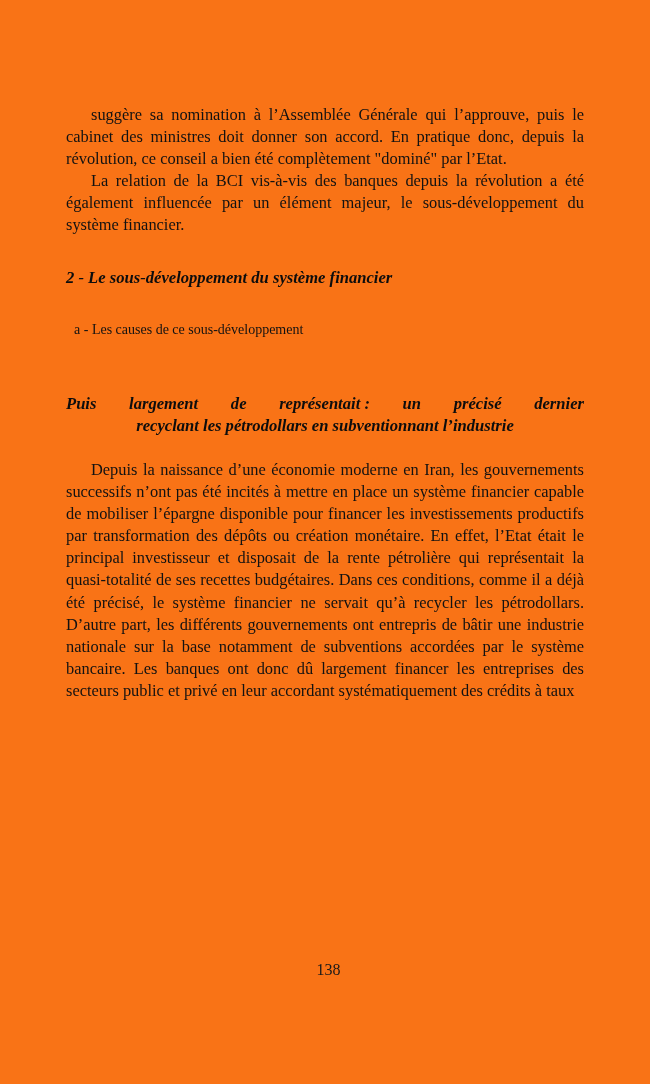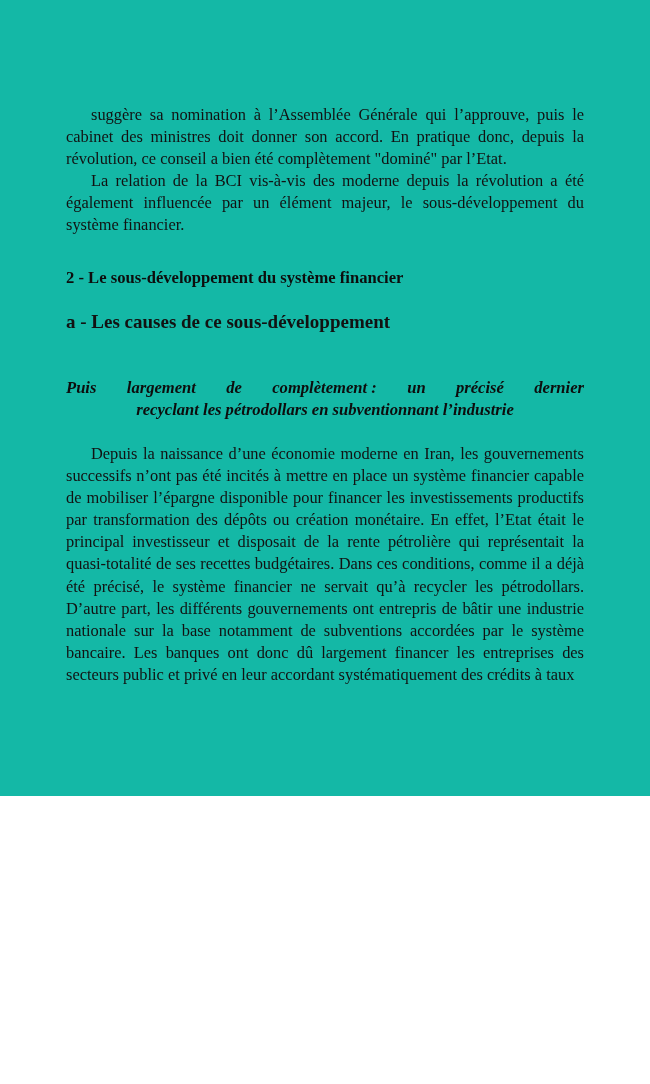--- a/index.html
+++ b/index.html
@@ -7,22 +7,22 @@
     padding: 0;
     background: #ffffff;
   }
   body {
     font-family: "Liberation Serif", "DejaVu Serif", serif;
     color: #111111;
   }
   .page {
     position: relative;
     width: 650px;
-    height: 796px;
-    background: #14b8a6;
+    height: 1084px;
+    background: #f97316;
     overflow: hidden;
     box-sizing: border-box;
   }
   .text-column {
     position: absolute;
     left: 66px;
     top: 104px;
     width: 518px;
   }
   .para {
@@ -36,28 +36,29 @@
   }
   .para.indent {
     text-indent: 25px;
   }
   
   .heading-section {
     margin: 0;
     font-size: 16.6px;
     line-height: 22.1px;
     font-weight: bold;
+    font-style: italic;
     text-align: left;
     color: #0d0d0d;
   }
   .heading-sub {
-    margin: 0;
-    font-size: 19px;
+    margin: 8px;
+    font-size: 14px;
     line-height: 22.1px;
-    font-weight: bold;
+    font-weight: normal;
     font-style: normal;
     text-align: left;
     color: #121212;
   }
   .heading-italic-block {
     margin: 0;
     font-size: 16.6px;
     line-height: 22.1px;
     font-weight: bold;
     font-style: italic;
@@ -91,41 +92,41 @@
 </style>
 </head>
 <body>
 
 <div class="page">
 
   <div class="text-column">
 
     <p class="para indent">suggère sa nomination à l’Assemblée Générale qui l’approuve, puis le cabinet des ministres doit donner son accord. En pratique donc, depuis la révolution, ce conseil a bien été complètement "dominé" par l’Etat.</p>
 
-    <p class="para indent">La relation de la BCI vis-à-vis des moderne depuis la révolution a été également influencée par un élément majeur, le sous-développement du système financier.</p>
+    <p class="para indent">La relation de la BCI vis-à-vis des banques depuis la révolution a été également influencée par un élément majeur, le sous-développement du système financier.</p>
 
     <div class="spacer-lg"></div>
 
     <p class="heading-section">2 - Le sous-développement du système financier</p>
 
     <div class="spacer-md"></div>
 
     <p class="heading-sub">a - Les causes de ce sous-développement</p>
 
     <div class="spacer-md"></div>
 
 
     <div class="spacer-md"></div>
 
     <div class="heading-italic-block">
       <div class="jline">
         <span>Puis</span>
         <span>largement</span>
         <span>de</span>
-        <span>complètement :</span>
+        <span>représentait :</span>
         <span>un</span>
         <span>précisé</span>
         <span>dernier</span>
       </div>
       <div class="jline last">recyclant les pétrodollars en subventionnant l’industrie</div>
     </div>
 
     <div class="spacer-md"></div>
 
     <p class="para indent">Depuis la naissance d’une économie moderne en Iran, les gouvernements successifs n’ont pas été incités à mettre en place un système financier capable de mobiliser l’épargne disponible pour financer les investissements productifs par transformation des dépôts ou création monétaire. En effet, l’Etat était le principal investisseur et disposait de la rente pétrolière qui représentait la quasi-totalité de ses recettes budgétaires. Dans ces conditions, comme il a déjà été précisé, le système financier ne servait qu’à recycler les pétrodollars. D’autre part, les différents gouvernements ont entrepris de bâtir une industrie nationale sur la base notamment de subventions accordées par le système bancaire. Les banques ont donc dû largement financer les entreprises des secteurs public et privé en leur accordant systématiquement des crédits à taux</p>

